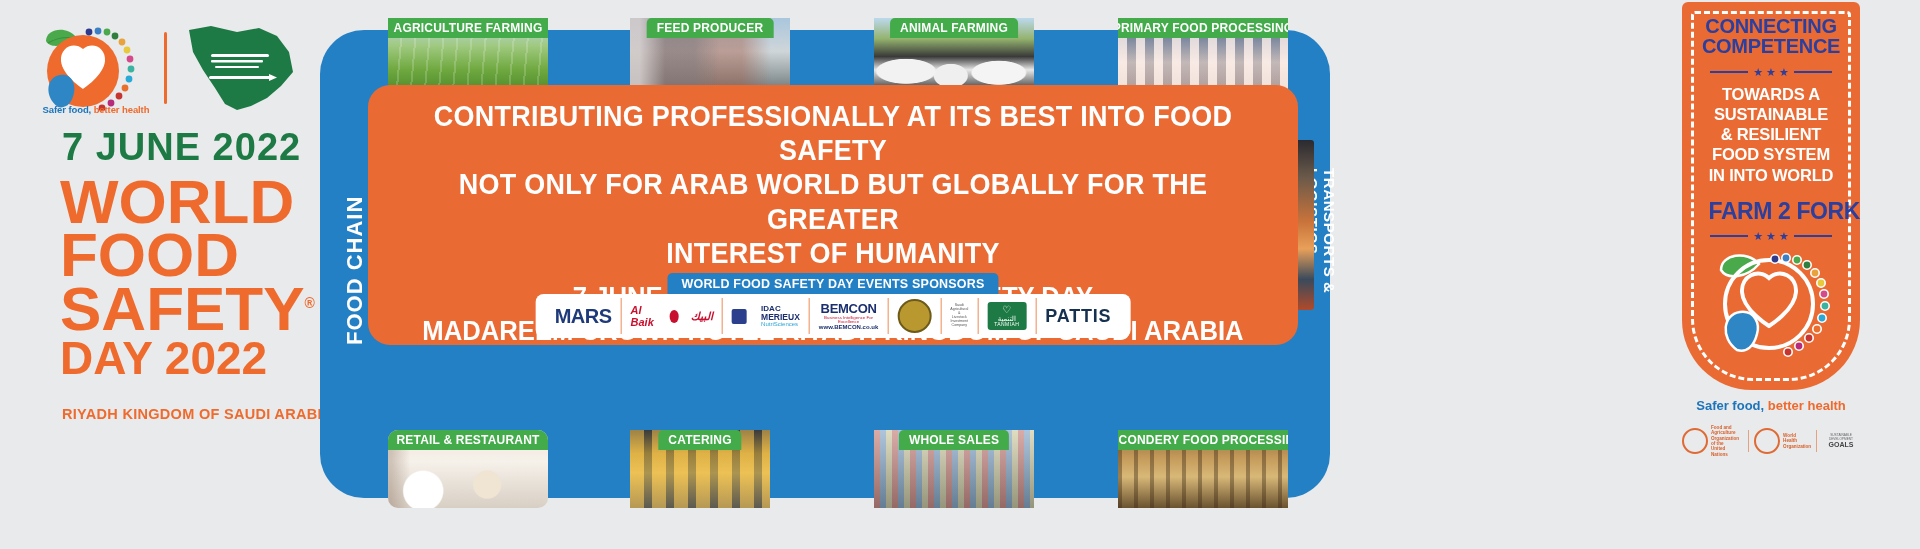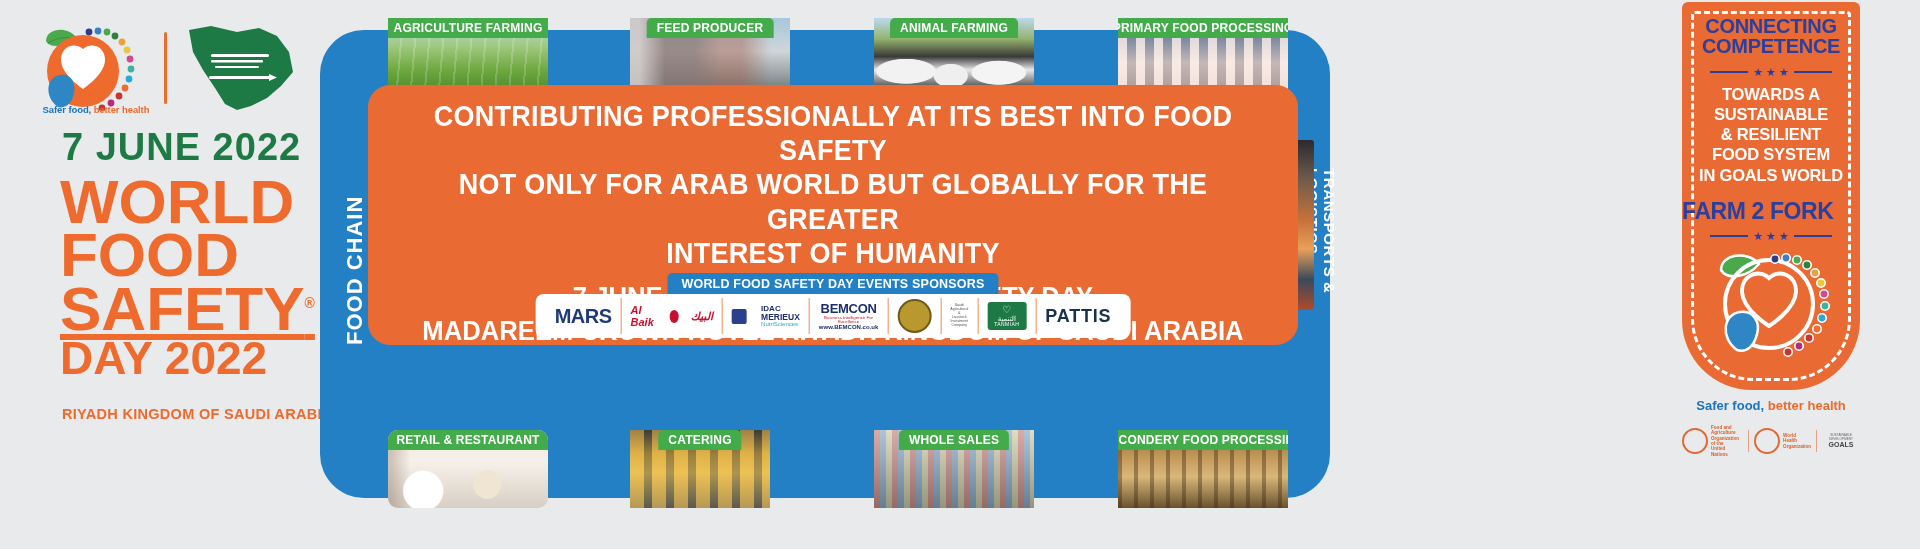--- a/index.html
+++ b/index.html
@@ -20,21 +20,21 @@
   .safer-tag{position:absolute;left:36px;top:104px;width:120px;text-align:center;
     font-size:9.5px;font-weight:bold;letter-spacing:-0.1px;}
   .safer-tag .b{color:#1c74bb;} .safer-tag .o{color:#ef6a2d;}
 
   .date-line{position:absolute;left:62px;top:128px;font-size:38px;font-weight:bold;
     color:#1d7a44;letter-spacing:1px;line-height:1;}
   .big-title{position:absolute;left:60px;top:175px;width:280px;color:#ef6a2d;
     font-weight:bold;line-height:0.86;letter-spacing:0px;}
   .big-title .l1{font-size:62px;display:block;}
   .big-title .l2{font-size:62px;display:block;}
-  .big-title .l3{font-size:62px;display:block;position:relative;text-decoration:underline;}
+  .big-title .l3{font-size:62px;display:block;position:relative;}
   .big-title .l4{font-size:46px;display:block;padding-top:4px;}
   .reg-mark{font-size:14px;vertical-align:super;}
   .sub-line{position:absolute;left:62px;top:406px;font-size:14.5px;font-weight:bold;
     color:#ef6a2d;letter-spacing:0.3px;}
 
   
   .center{position:absolute;left:318px;top:0px;width:1040px;height:549px;}
   .blue-frame{position:absolute;left:2px;top:30px;width:1010px;height:468px;
     background:#2480c4;border-radius:44px;}
   .orange-card{position:absolute;left:50px;top:85px;width:930px;height:260px;
@@ -109,21 +109,21 @@
   .dash-border{position:absolute;left:9px;top:9px;right:9px;bottom:9px;
     border:3px dashed #fff;border-radius:4px 4px 62px 62px;}
   .rp-title{position:absolute;left:0;right:0;top:14px;text-align:center;
     color:#2b3f9e;font-size:20px;font-weight:bold;line-height:1.0;letter-spacing:-0.3px;}
   .rp-rule{position:absolute;left:28px;right:28px;top:64px;height:12px;
     display:flex;align-items:center;gap:5px;}
   .rp-rule .ln{flex:1;height:2.5px;background:#2b3f9e;}
   .rp-rule .st{color:#2b3f9e;font-size:11px;line-height:1;}
   .rp-body{position:absolute;left:6px;right:6px;top:82px;text-align:center;
     color:#fff;font-size:16.5px;font-weight:bold;line-height:1.22;letter-spacing:-0.2px;}
-  .rp-f2f{position:absolute;left:0;right:0;top:196px;text-align:left;
+  .rp-f2f{position:absolute;left:0;right:0;top:196px;text-align:right;
     color:#2b3f9e;font-size:23px;font-weight:bold;letter-spacing:-0.4px;}
   .rp-rule2{position:absolute;left:28px;right:28px;top:228px;height:12px;
     display:flex;align-items:center;gap:5px;}
   .rp-logo{position:absolute;left:50%;transform:translateX(-50%);top:240px;width:140px;height:120px;}
   .rp-safer{position:absolute;left:1682px;top:398px;width:178px;text-align:center;
     font-size:13px;font-weight:bold;}
   .rp-safer .b{color:#1c74bb;} .rp-safer .o{color:#ef6a2d;}
   .rp-orgs{position:absolute;left:1682px;top:418px;width:178px;height:46px;
     display:flex;align-items:center;justify-content:center;gap:5px;}
   .org{display:flex;align-items:center;gap:3px;}
@@ -342,21 +342,21 @@
     <div class="rp-rule">
       <span class="ln"></span>
       <span class="st">★ ★ ★</span>
       <span class="ln"></span>
     </div>
     <div class="rp-body">
       <div>TOWARDS A</div>
       <div>SUSTAINABLE</div>
       <div>&amp; RESILIENT</div>
       <div>FOOD SYSTEM</div>
-      <div>IN GOALS WORLD</div>
+      <div>IN INTO WORLD</div>
     </div>
     <div class="rp-f2f">FARM 2 FORK</div>
     <div class="rp-rule rp-rule2">
       <span class="ln"></span>
       <span class="st">★ ★ ★</span>
       <span class="ln"></span>
     </div>
     <div class="rp-logo">
       <svg width="140" height="120" viewBox="0 0 140 120">
         <path d="M20 28 C20 12, 46 8, 58 22 C46 36, 26 38, 20 28 Z" fill="#4aa94a" stroke="#ffffff" stroke-width="2.5"></path>

